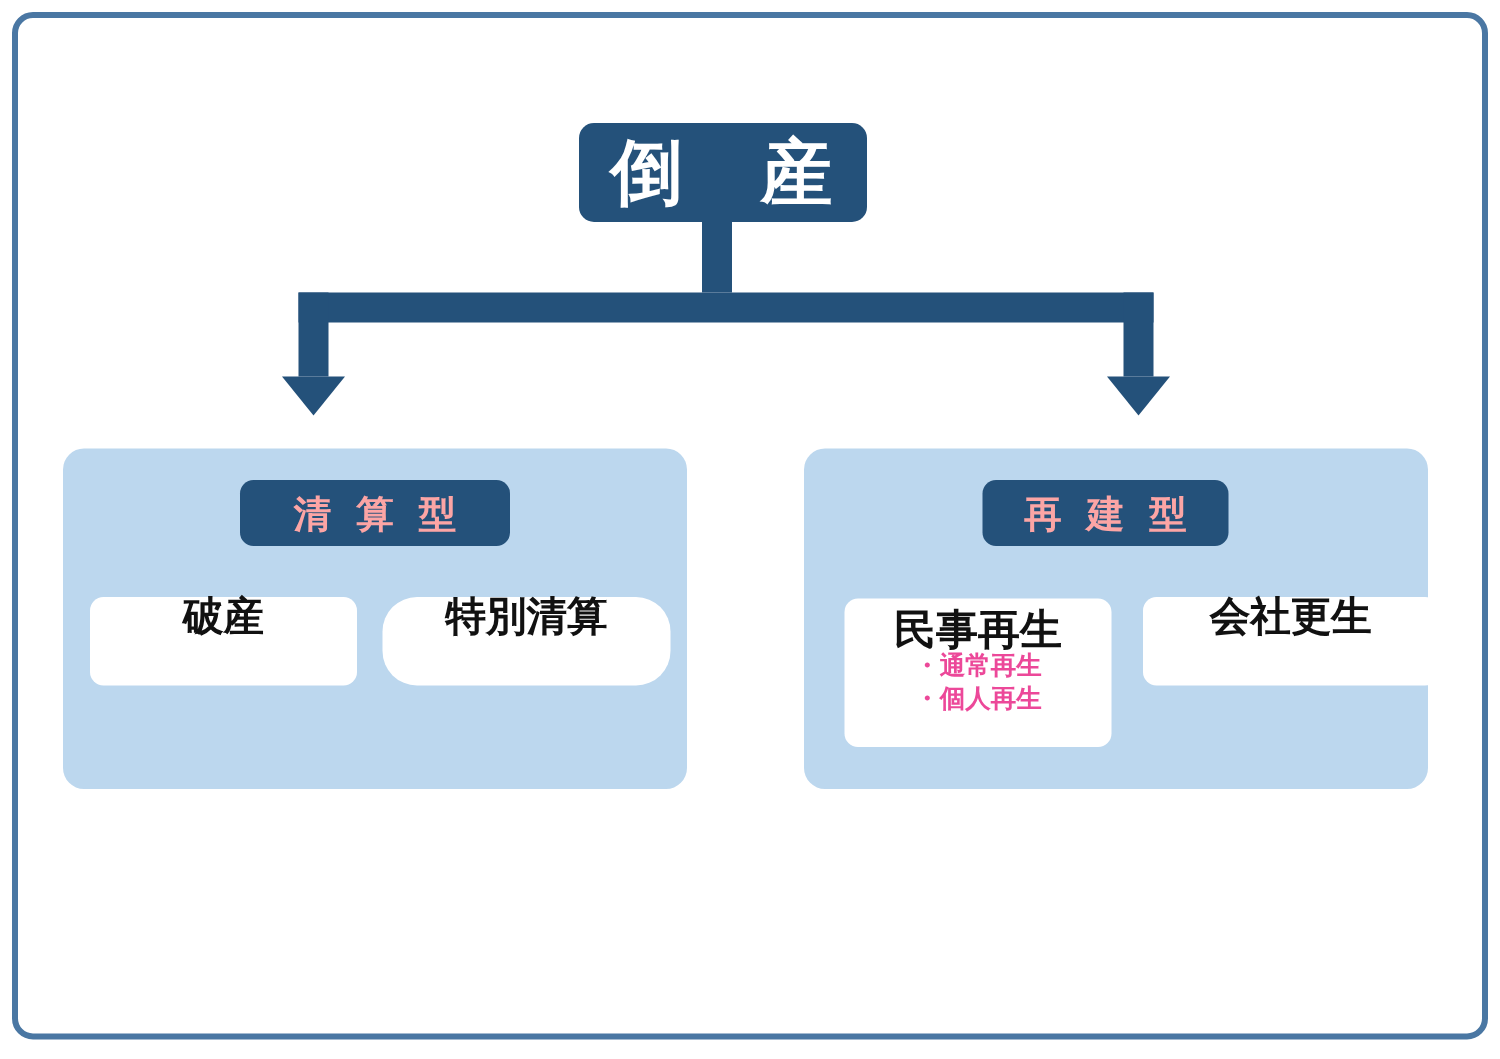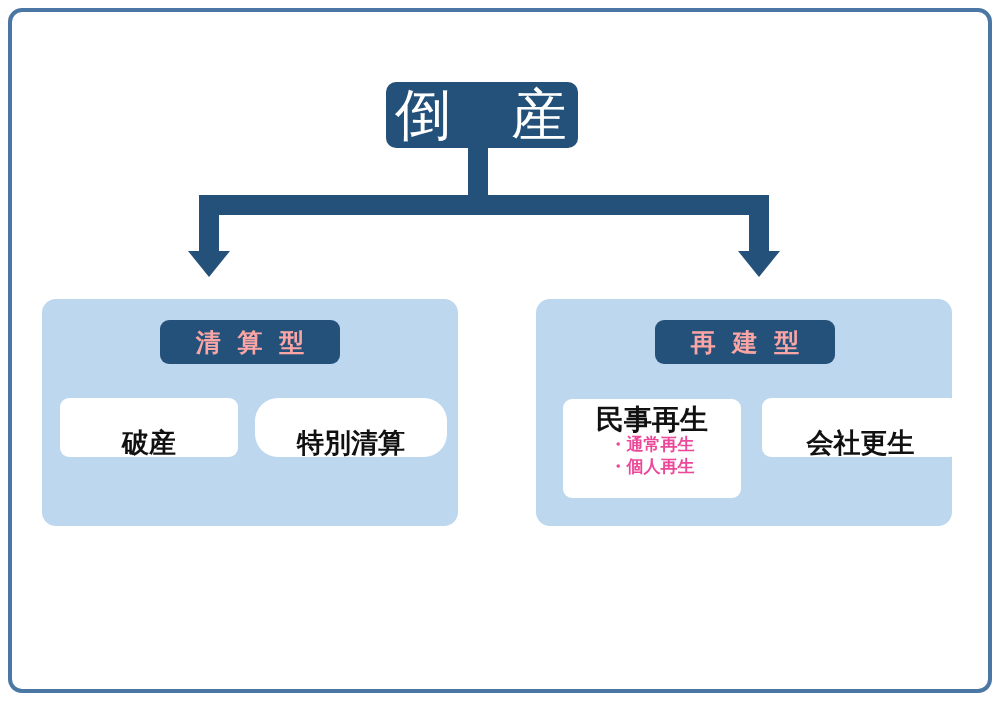--- a/index.html
+++ b/index.html
@@ -37,22 +37,22 @@
     width: 192px;
     height: 66px;
     background: #24517a;
     border-radius: 10px;
     display: flex;
     align-items: center;
     justify-content: center;
   }
   #root-node .node-text {
     color: #ffffff;
-    font-size: 56px;
-    font-weight: normal;
+    font-size: 48px;
+    font-weight: bold;
     letter-spacing: 2px;
     line-height: 1;
     white-space: pre;
   }
   
   #connector {
     position: absolute;
     left: 0;
     top: 0;
     width: 1000px;
@@ -86,40 +86,40 @@
     display: flex;
     align-items: center;
     justify-content: center;
   }
   #panel-left .panel-header {
     left: 118px;
     width: 180px;
   }
   #panel-right .panel-header {
     left: 119px;
-    width: 180px;
+    width: 164px;
   }
   .panel-header .header-text {
     color: #fca5a5;
     font-size: 25px;
     font-weight: bold;
     letter-spacing: 4px;
     line-height: 1;
     white-space: pre;
     text-indent: 4px;
   }
   
   .leaf-box {
     position: absolute;
     background: #ffffff;
     border-radius: 9px;
     display: flex;
     flex-direction: column;
     align-items: center;
-    justify-content: flex-end;
+    justify-content: flex-start;
     box-sizing: border-box;
   }
   .leaf-title {
     color: #111111;
     font-size: 27px;
     font-weight: bold;
     line-height: 1.05;
     white-space: nowrap;
   }
   .leaf-sub {

